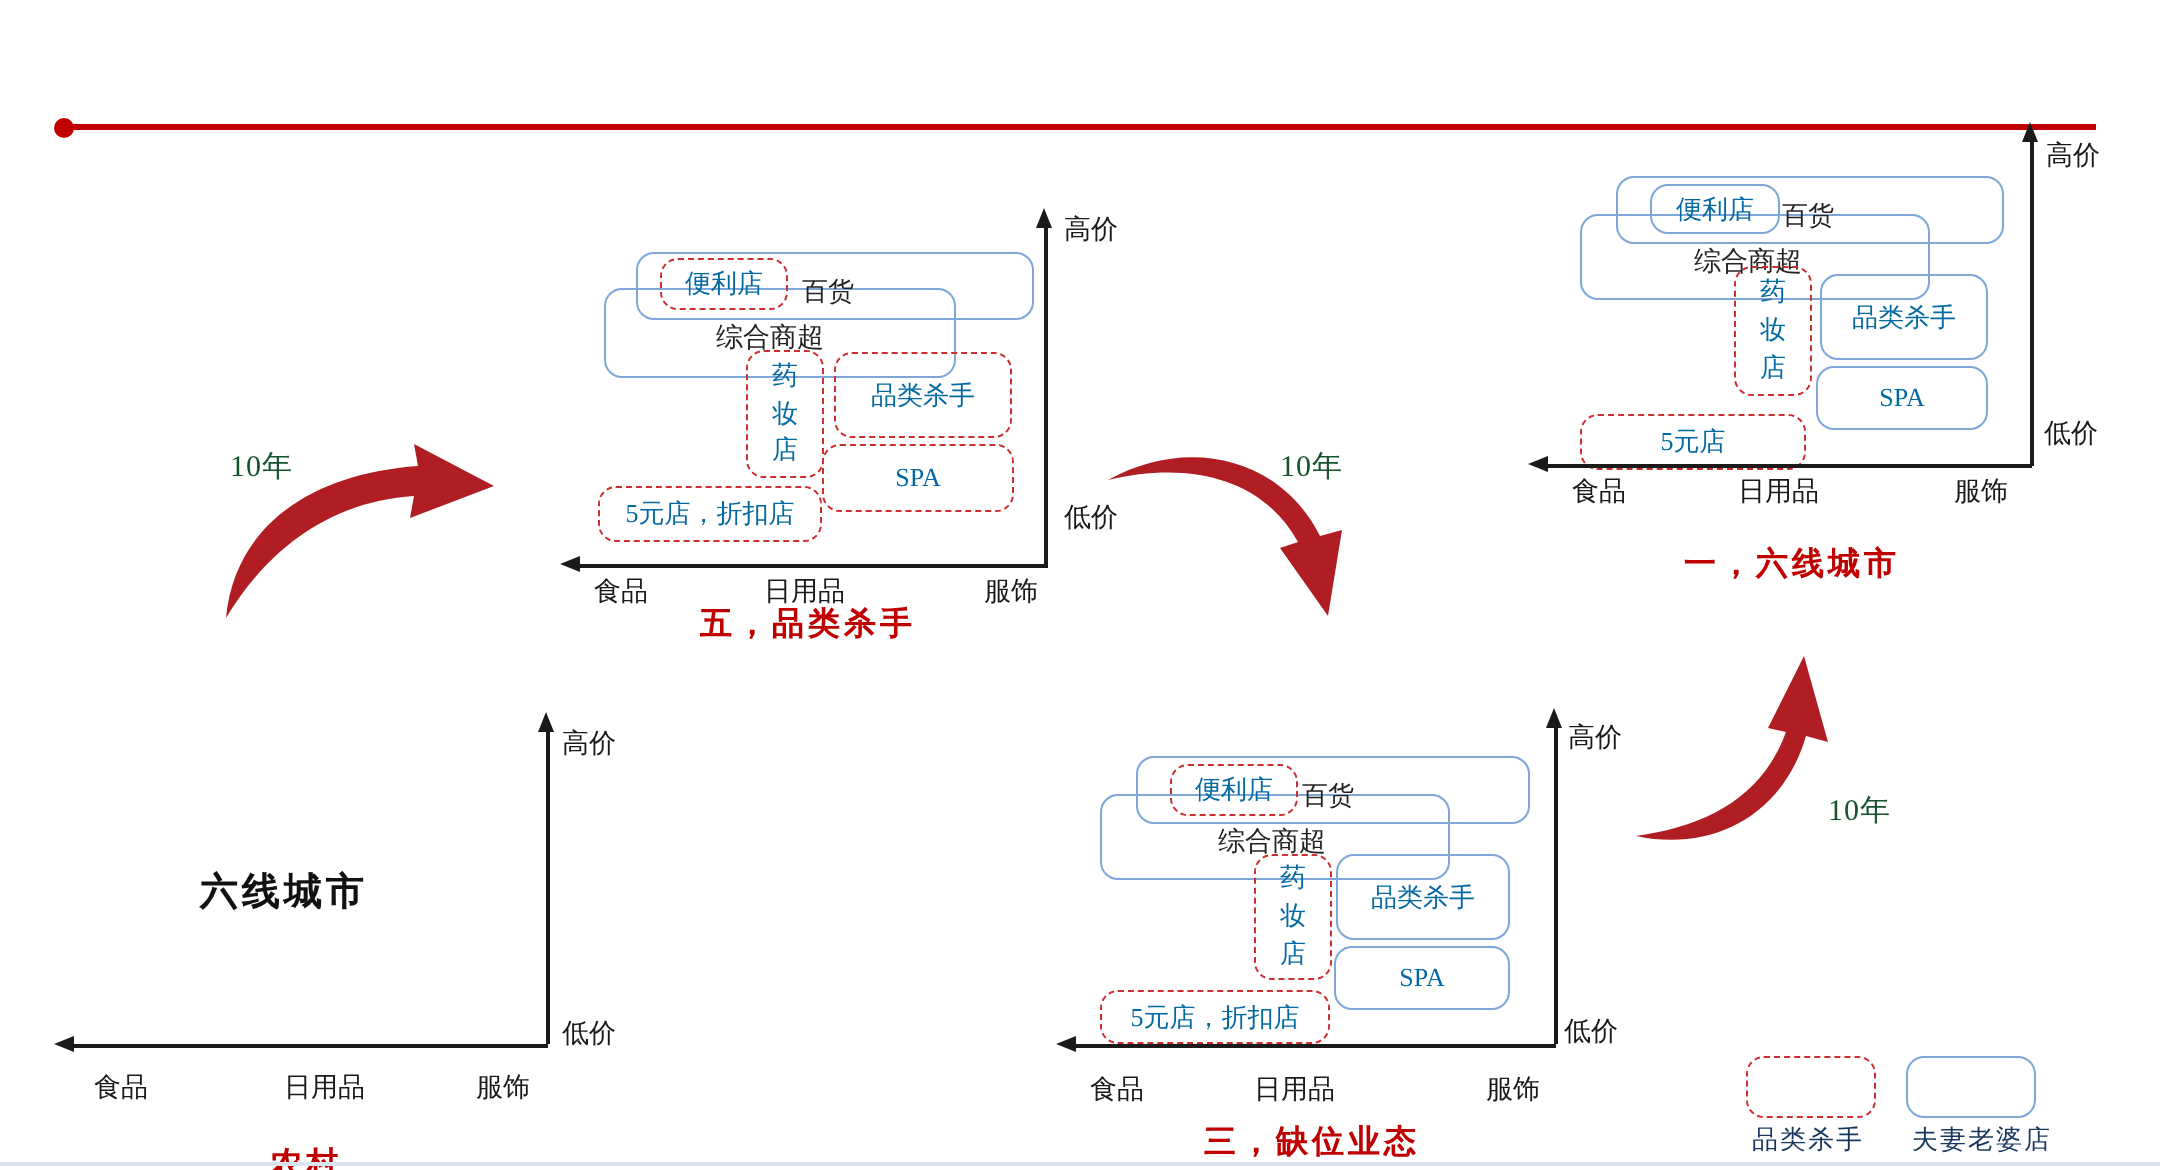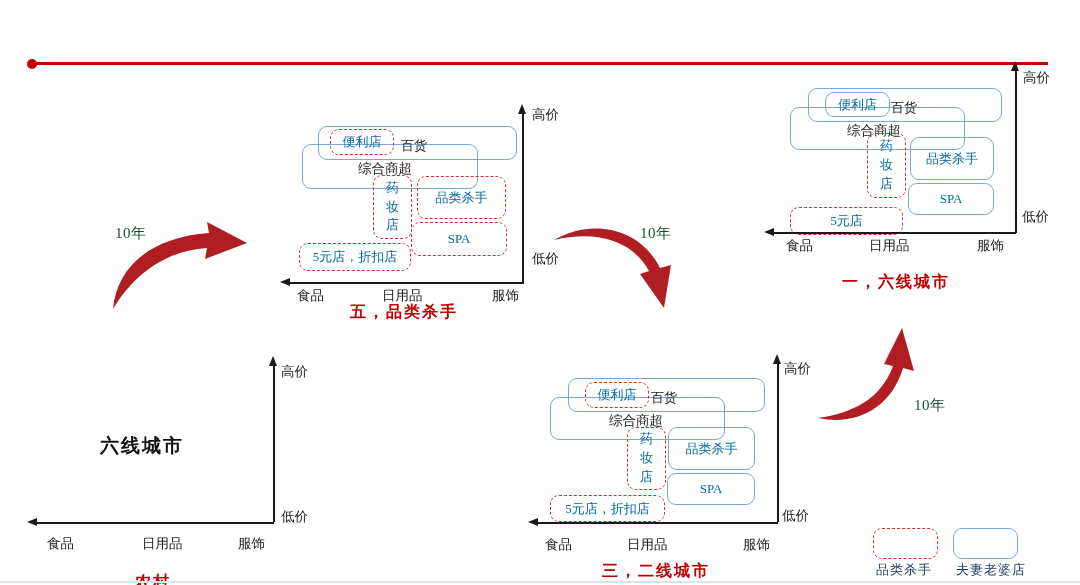--- a/index.html
+++ b/index.html
@@ -122,21 +122,21 @@
     <div class="box red" style="left:22px;top:143px;width:115px;height:27px;">5元店，折扣店</div>
     <div class="axis-v" style="left:249px;top:11px;height:159px;"></div>
     <div class="arr-up" style="left:245.2px;top:2px;"></div>
     <div class="axis-h" style="left:7px;top:170px;width:243px;"></div>
     <div class="arr-left" style="left:0px;top:166.3px;"></div>
     <span class="lbl" style="left:256px;top:8px;">高价</span>
     <span class="lbl" style="left:254px;top:155px;">低价</span>
     <span class="lbl" style="left:17px;top:184px;">食品</span>
     <span class="lbl" style="left:99px;top:184px;">日用品</span>
     <span class="lbl" style="left:215px;top:184px;">服饰</span>
-    <span class="chart-title" style="left:74px;top:209px;">三，二线城市</span>
+    <span class="chart-title" style="left:74px;top:209px;">三，缺位业态</span>
   </div>
 
   <svg class="tarrow" style="left:105px;top:215px;" width="150" height="95" viewBox="0 0 150 95">
     <path d="M 8,94 C 12,50 48,22 104,18 L 102,7 L 142,28 L 100,44 L 102,33 C 56,36 26,64 8,94 Z" fill="#b01e24"></path>
   </svg>
   <span class="year" style="left:115px;top:224px;">10年</span>
 
   <svg class="tarrow" style="left:548px;top:218px;" width="135" height="95" viewBox="0 0 135 95">
     <path d="M 6,22 C 45,0 92,10 112,50 L 123,47 L 116,90 L 92,56 L 101,53 C 84,22 48,12 6,22 Z" fill="#b01e24"></path>
   </svg>

